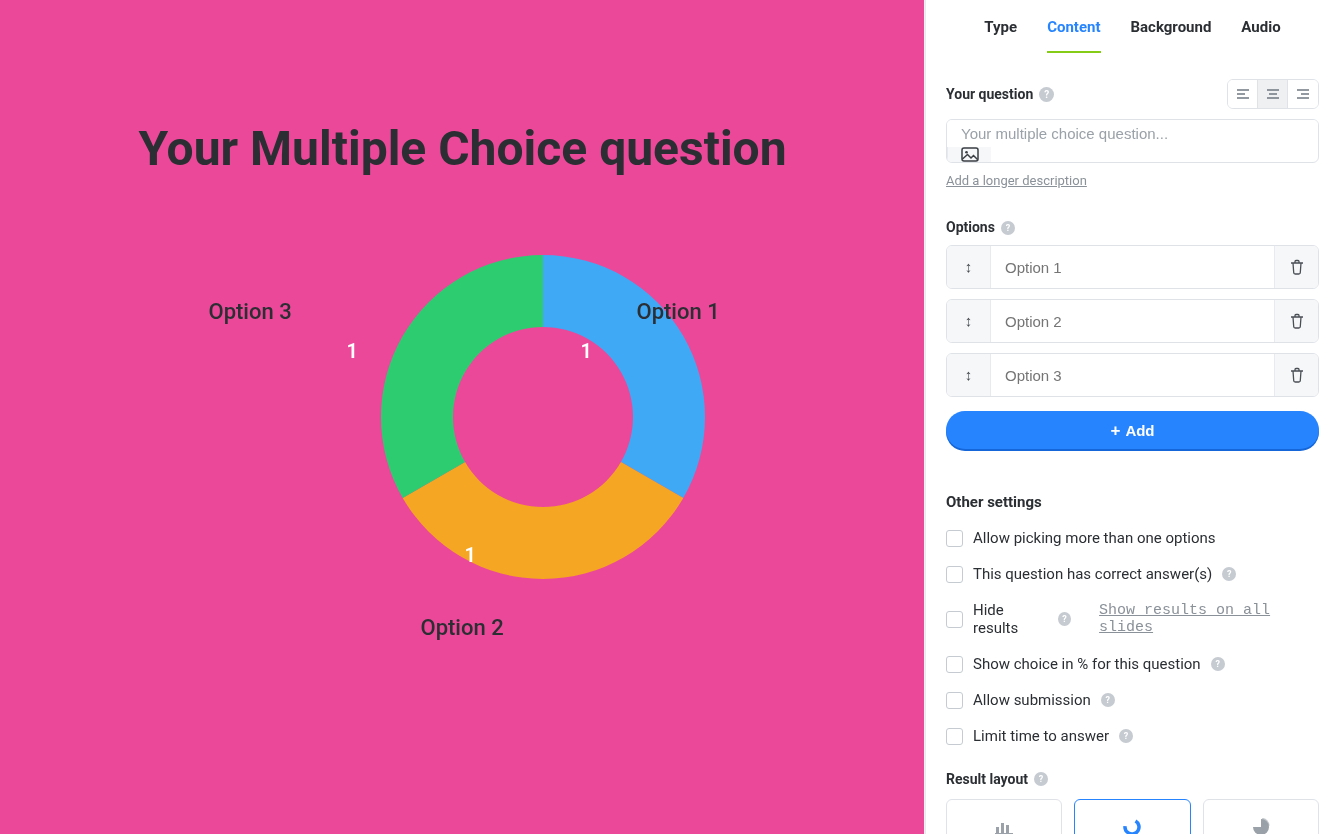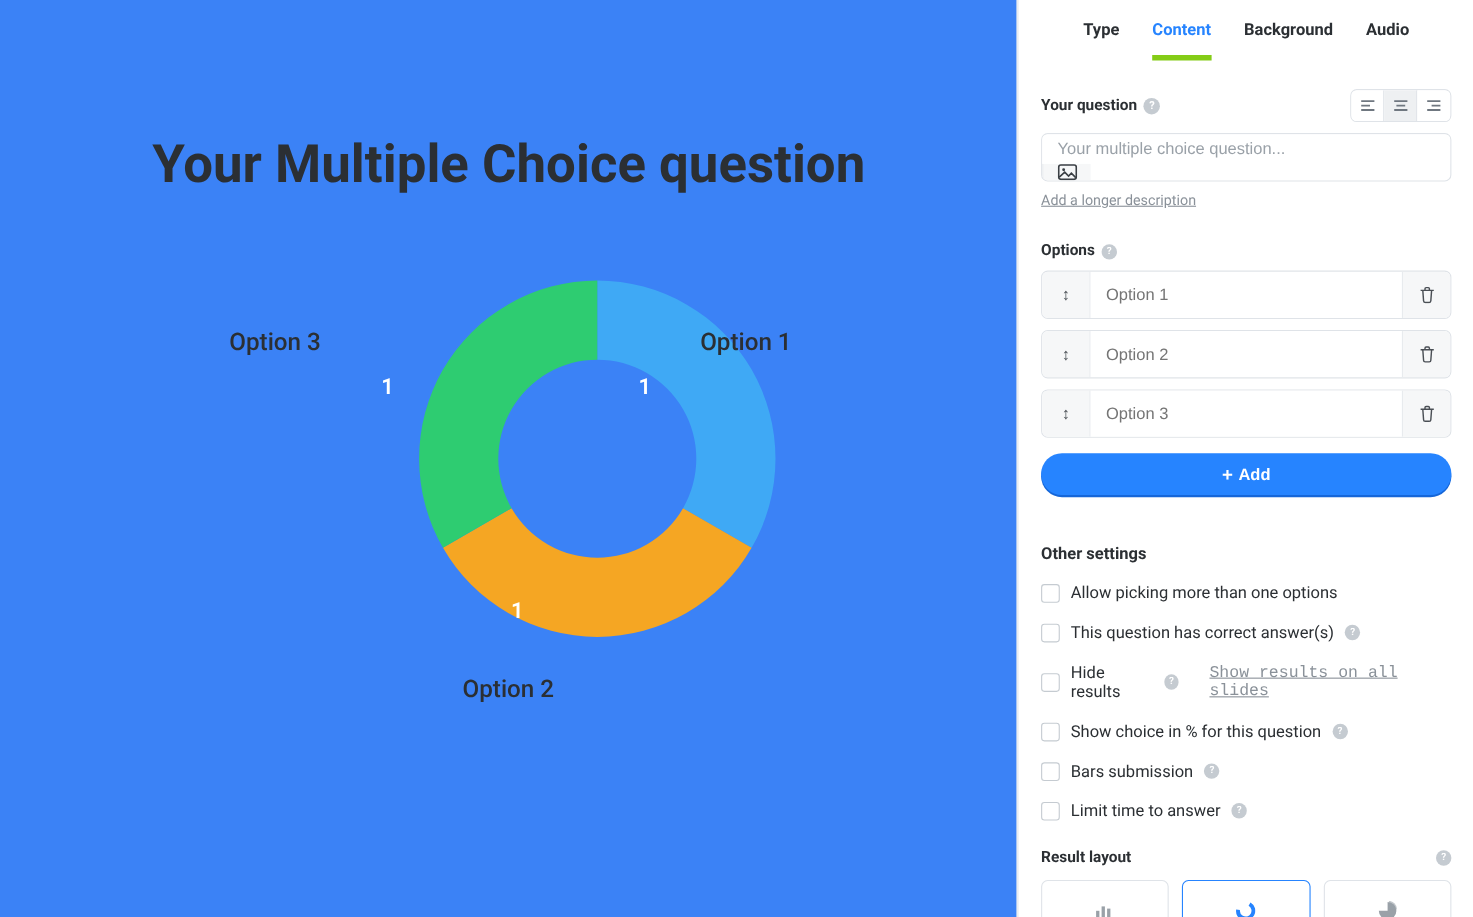--- a/index.html
+++ b/index.html
@@ -1,21 +1,21 @@
 <!DOCTYPE html>
 <html><head>
 <meta charset="utf-8">
 <style>
   * { box-sizing: border-box; margin: 0; padding: 0; }
   html, body { height: 100%; font-family: -apple-system, BlinkMacSystemFont, "Segoe UI", Roboto, "Helvetica Neue", Arial, sans-serif; color: #2b2f33; }
   body { display: flex; }
 
   .preview-pane {
     flex: 1;
-    background: #3b82f6;
+    background: #ec4899;
     display: flex;
     flex-direction: column;
     align-items: center;
     padding-top: 120px;
     overflow: hidden;
   }
   .preview-title {
     font-size: 48px;
     font-weight: 700;
     color: #2b2f33;
@@ -61,21 +61,21 @@
     font-size: 15px;
     font-weight: 700;
     color: #2b2f33;
     padding-bottom: 14px;
     cursor: pointer;
     border-bottom: 3px solid transparent;
     text-align: center;
   }
   .tab.active {
     color: #2684ff;
-    border-bottom: 5px solid #84cc16;
+    border-bottom: 2px solid #84cc16;
   }
 
   .section-label-row { display: flex; align-items: center; gap: 6px; margin-top: 26px; }
   .section-label { font-size: 14px; font-weight: 700; color: #2b2f33; }
   .help-icon {
     width: 15px; height: 15px; border-radius: 50%;
     background: #c5cbd1; display: inline-flex;
     align-items: center; justify-content: center;
     font-size: 10px; font-weight: 700; color: #fff;
   }
@@ -394,32 +394,32 @@
   </div>
 
   <div class="checkbox-row">
     <div class="checkbox"></div>
     <span>Show choice in % for this question</span>
     <span class="help-icon small">?</span>
   </div>
 
   <div class="checkbox-row">
     <div class="checkbox"></div>
-    <span>Bars submission</span>
+    <span>Allow submission</span>
     <span class="help-icon small">?</span>
   </div>
 
   <div class="checkbox-row">
     <div class="checkbox"></div>
     <span>Limit time to answer</span>
     <span class="help-icon small">?</span>
   </div>
 
   
-  <div class="section-label-row" style="justify-content:space-between;">
+  <div class="section-label-row" style="">
     <span class="section-label">Result layout</span>
     <span class="help-icon small">?</span>
   </div>
 
   <div class="layout-row">
     <div class="layout-card">
       <svg width="18" height="14" viewBox="0 0 18 14">
         <rect x="1" y="7" width="3" height="6" fill="currentColor"></rect>
         <rect x="6" y="3" width="3" height="10" fill="currentColor"></rect>
         <rect x="11" y="5" width="3" height="8" fill="currentColor"></rect>

